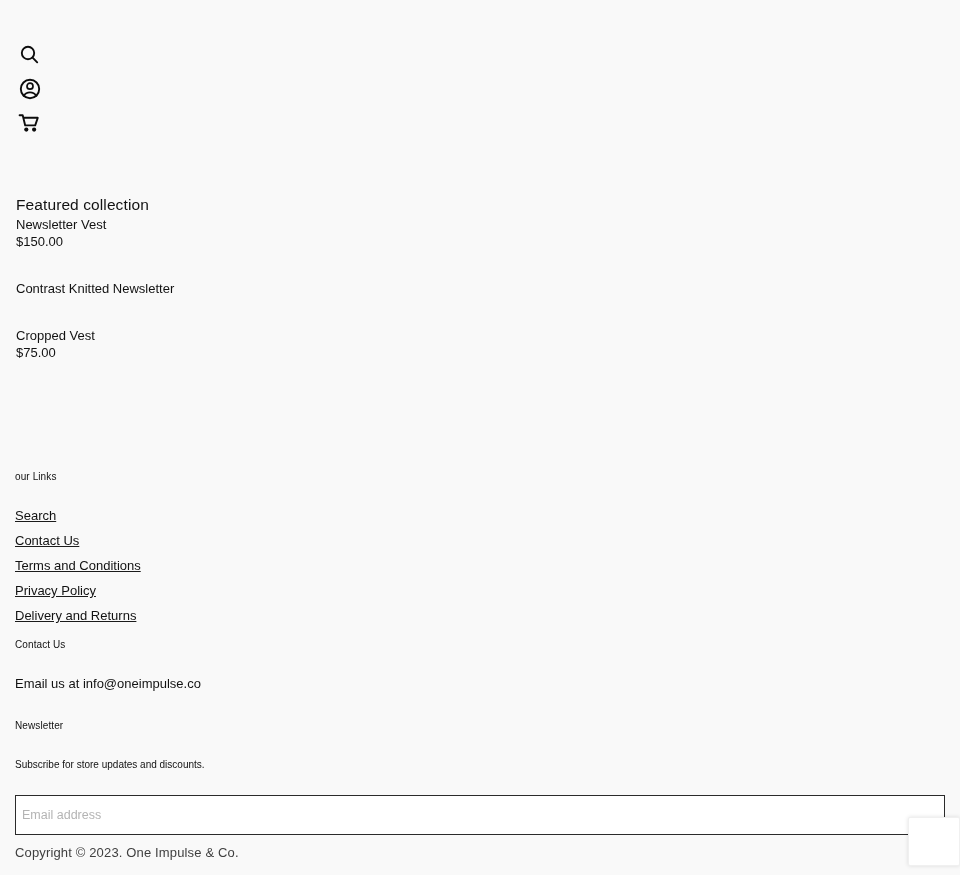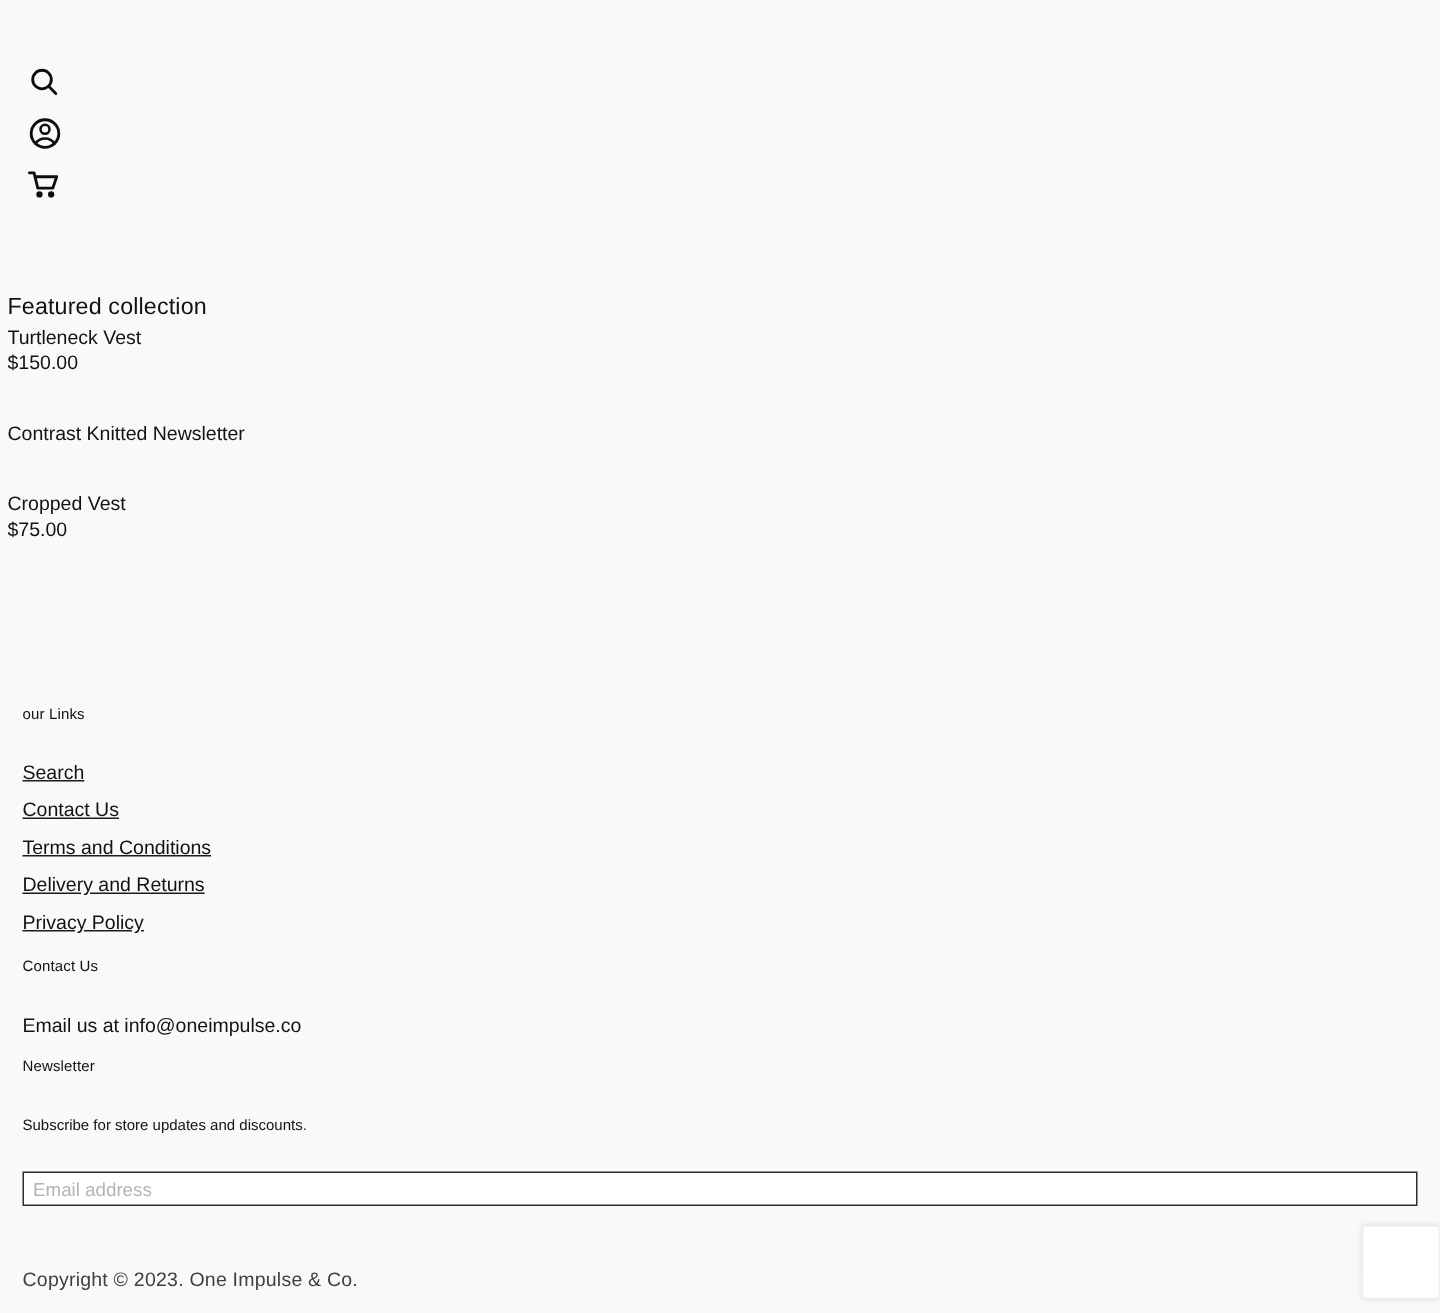--- a/index.html
+++ b/index.html
@@ -45,21 +45,21 @@
     border: none;
     cursor: pointer;
     color: #0d0d0d;
   }
   .icon-btn svg { display: block; }
 
   
   .featured {
     position: absolute;
     top: 195px;
-    left: 5px;
+    left: 16px;
     width: 500px;
   }
   .featured-title {
     font-size: 15.5px;
     font-weight: 400;
     line-height: 19px;
     letter-spacing: .1px;
     color: #121212;
     margin-bottom: 2px;
   }
@@ -109,31 +109,31 @@
   }
 
   .contact-block { margin-top: 14px; }
   .contact-text {
     font-size: 13px;
     line-height: 17px;
     color: #121212;
     margin-top: 23px;
   }
 
-  .newsletter-block { margin-top: 13px; }
+  .newsletter-block { margin-top: 27px; }
   .newsletter-blurb {
     font-size: 10px;
     line-height: 17px;
     color: #121212;
     margin-top: 23px;
   }
   .newsletter-form { margin-top: 22px; }
   .email-input {
     width: 930px;
-    height: 23px;
+    height: 40px;
     padding: 2px 6px;
     font-family: "Liberation Sans", "DejaVu Sans", sans-serif;
     font-size: 12.5px;
     line-height: 17px;
     color: #121212;
     background: #ffffff;
     border: 1px solid #2b2b2b;
     border-radius: 0;
     outline: none;
   }
@@ -200,21 +200,21 @@
     </button>
 
   </div>
 
   <section class="featured">
     <h2 class="featured-title">Featured collection</h2>
 
     <ul class="product-list">
 
       <li class="product-item">
-        <a class="product-name" href="#">Turtleneck Vest</a>
+        <a class="product-name" href="#">Newsletter Vest</a>
         <span class="product-price">$150.00</span>
       </li>
 
       <li class="product-item">
         <a class="product-name" href="#">Contrast Knitted Newsletter</a>
       </li>
 
       <li class="product-item">
         <a class="product-name" href="#">Cropped Vest</a>
         <span class="product-price">$75.00</span>
@@ -232,24 +232,24 @@
       <li>
         <a class="footer-link" href="#">Search</a>
       </li>
       <li>
         <a class="footer-link" href="#">Contact Us</a>
       </li>
       <li>
         <a class="footer-link" href="#">Terms and Conditions</a>
       </li>
       <li>
+        <a class="footer-link" href="#">Privacy Policy</a>
+      </li>
+      <li>
         <a class="footer-link" href="#">Delivery and Returns</a>
-      </li>
-      <li>
-        <a class="footer-link" href="#">Privacy Policy</a>
       </li>
     </ul>
 
     <div class="contact-block">
       <h3 class="footer-heading">Contact Us</h3>
       <p class="contact-text">Email us at info@oneimpulse.co</p>
     </div>
 
     <div class="newsletter-block">
       <h3 class="footer-heading">Newsletter</h3>

